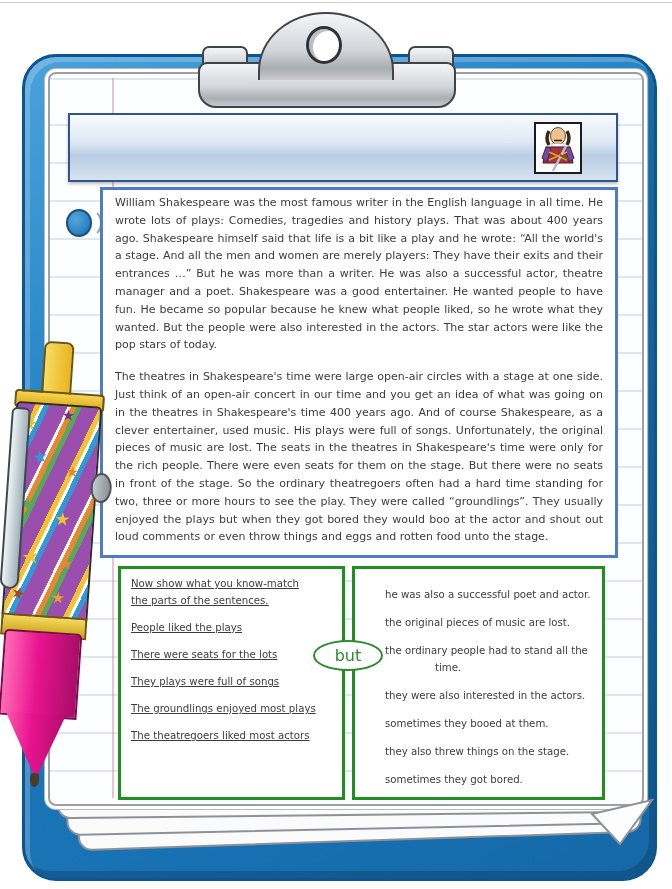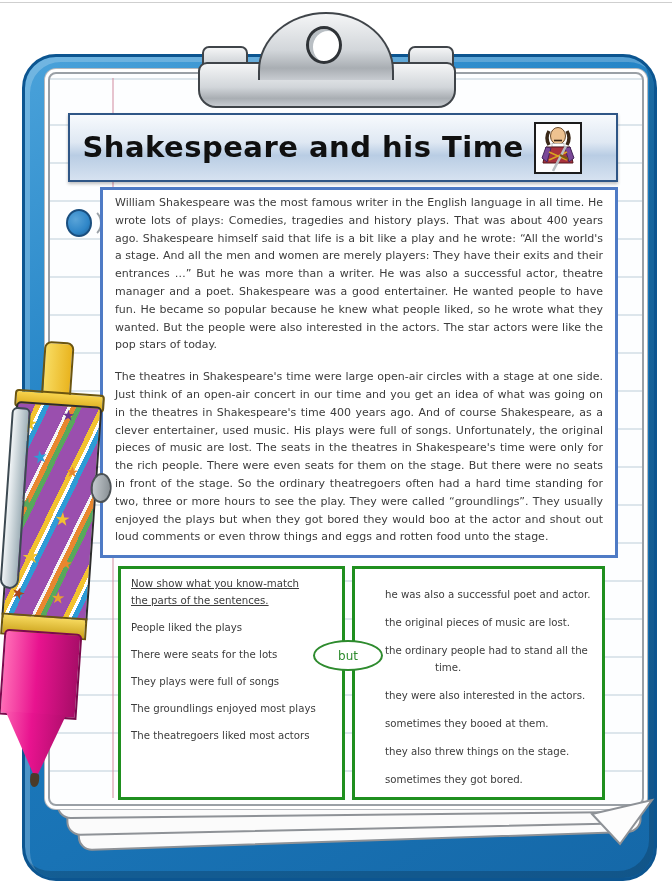--- a/index.html
+++ b/index.html
@@ -67,31 +67,31 @@
     font-size:11px;line-height:17.8px;text-align:justify;color:var(--text,#3c3c3c);
   }
   #reading-box p{margin:0 0 14px 0;}
 
   
   .green-box{
     z-index:9;box-sizing:border-box;background:#ffffff;
     border:3px solid var(--box_green,#1f8f1f);overflow:hidden;
     font-size:10.2px;line-height:17px;color:var(--text,#3c3c3c);
   }
-  #left-box{left:118px;top:566px;width:227px;height:234px;padding:6px 10px 16px 10px;}
+  #left-box{left:118px;top:566px;width:227px;height:234px;padding:6px 10px 16px 10px;text-decoration:underline;}
   #right-box{left:352px;top:566px;width:253px;height:234px;padding:6px 10px 0 10px;}
   #exercise-instruction{width:172px;text-decoration:underline;}
   .stem{margin-top:10px;white-space:nowrap;}
   .stem.wrap{white-space:normal;width:186px;}
   .ending{margin-top:11px;padding-left:70px;text-indent:-50px;}
   #connector-but{
     left:313px;top:640px;width:70px;height:31px;z-index:11;box-sizing:border-box;
     background:#ffffff;border:2px solid var(--connector_green,#2e8b2e);border-radius:50%;
     display:flex;align-items:center;justify-content:center;
-    color:var(--connector_green,#2e8b2e);font-size:12px;
+    color:var(--connector_green,#2e8b2e);font-size:16px;
   }
 
   
   #pen{left:12px;top:342px;width:110px;height:460px;z-index:40;transform:rotate(4deg);transform-origin:50px 10px;}
   #pen-plunger{left:32px;top:0;width:26px;height:56px;background:linear-gradient(90deg,#f8dc62,#e9b41f);border:2px solid #6b5510;border-radius:7px 7px 2px 2px;}
   #pen-collar{left:6px;top:50px;width:86px;height:14px;background:linear-gradient(180deg,#f8d44e,#d9a91a);border:2px solid #6b5510;border-radius:4px;}
   #pen-barrel{
     left:8px;top:62px;width:82px;height:214px;border:2px solid #2d2d2d;border-radius:5px;overflow:hidden;
     background:repeating-linear-gradient(112deg,
       #9a4fae 0 16px,#f2c230 16px 21px,#ffffff 21px 24px,#2e9bd6 24px 29px,
@@ -123,21 +123,20 @@
 </svg>
 
 <div class="abs ring-arc" id="ring1b"></div>
 <div class="abs ring-arc" id="ring1a"></div>
 <div class="abs ring-blue" id="ring1"></div>
 <div class="abs ring-arc" id="ring2b"></div>
 <div class="abs ring-arc" id="ring2a"></div>
 <div class="abs ring-blue" id="ring2"></div>
 
 <div class="abs" id="title-banner">
-  <div class="abs" id="page-title">Shakespeare and his Time</div>
   <div class="abs" id="portrait-box">
     <svg viewBox="0 0 44 48" width="44" height="48">
       <path d="M13 7 q-4 7 0 14" stroke="#3a2817" stroke-width="3.5" fill="none"></path>
       <path d="M31 7 q4 7 0 14" stroke="#3a2817" stroke-width="3.5" fill="none"></path>
       <ellipse cx="22" cy="12" rx="7.5" ry="8.5" fill="#eec290" stroke="#6a4a2a" stroke-width="1"></ellipse>
       <path d="M18 16.5 h8" stroke="#3a2817" stroke-width="1.6"></path>
       <rect x="16" y="19.5" width="12" height="3.5" fill="#ffffff" stroke="#999999" stroke-width="0.6"></rect>
       <path d="M10 23 h24 l3 16 h-30 z" fill="#a8323c" stroke="#55161c" stroke-width="1"></path>
       <path d="M10 23 l-4 11 5 4 4-14 z" fill="#7a4898" stroke="#44275a" stroke-width="1"></path>
       <path d="M34 23 l4 11 -5 4 -4-14 z" fill="#7a4898" stroke="#44275a" stroke-width="1"></path>

